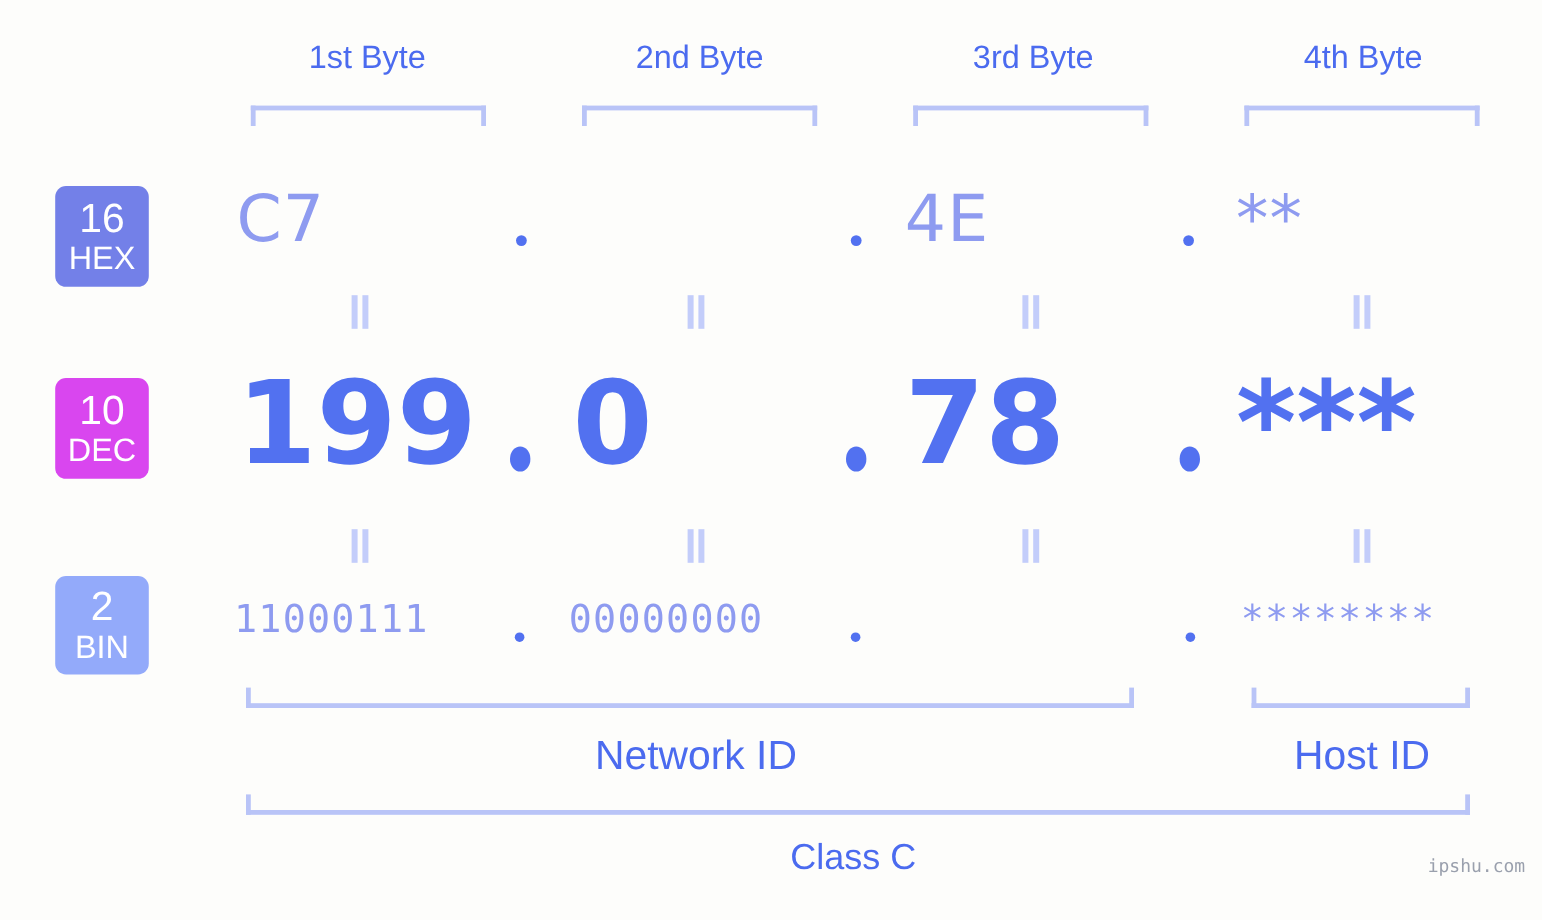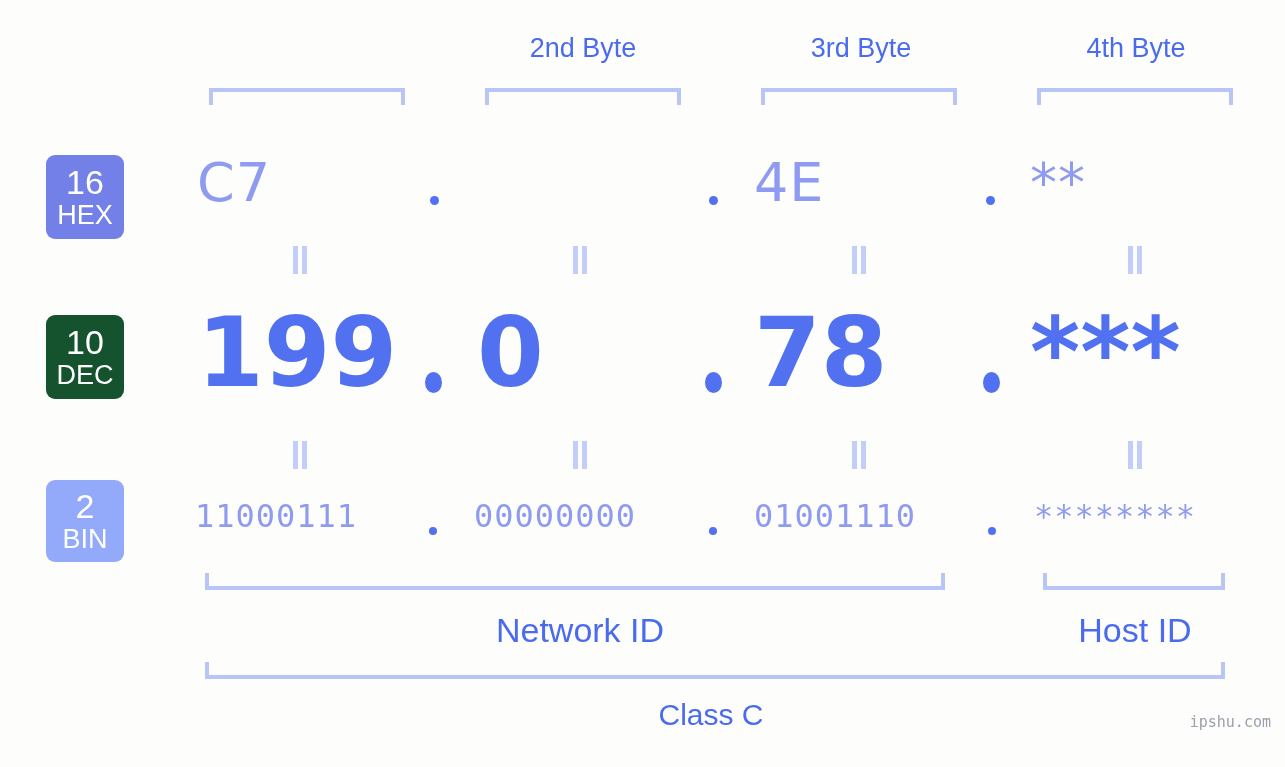--- a/index.html
+++ b/index.html
@@ -72,21 +72,21 @@
     font-weight: 400;
     letter-spacing: 0px;
   }
   .badge .nm {
     font-size: 27px;
     font-weight: 400;
     margin-top: 3px;
     letter-spacing: 0px;
   }
   #badge-hex { top: 155px; height: 84px; background: #7380e8; }
-  #badge-dec { top: 315px; height: 84px; background: #14532d; align-items: center; }
+  #badge-dec { top: 315px; height: 84px; background: #d946ef; align-items: center; }
   #badge-bin { top: 480px; height: 82px; background: #93aafa; }
 
   
   .row-val {
     position: absolute;
     white-space: nowrap;
     line-height: 1;
   }
 
   
@@ -169,20 +169,21 @@
     color: #9aa0ad;
     font-family: "DejaVu Sans Mono", monospace;
     letter-spacing: 0px;
   }
 </style>
 </head>
 <body>
 
 <div id="page">
 
+  <div class="byte-label" style="left:196px; width:220px;">1st Byte</div>
   <div class="byte-label" style="left:473px; width:220px;">2nd Byte</div>
   <div class="byte-label" style="left:751px; width:220px;">3rd Byte</div>
   <div class="byte-label" style="left:1026px; width:220px;">4th Byte</div>
 
   <div class="bracket-top" style="left:209px; width:196px;"></div>
   <div class="bracket-top" style="left:485px; width:196px;"></div>
   <div class="bracket-top" style="left:761px; width:196px;"></div>
   <div class="bracket-top" style="left:1037px; width:196px;"></div>
 
   <div class="badge" id="badge-hex">
@@ -246,21 +247,20 @@
 
   <div class="badge" id="badge-bin">
     <span class="num">2</span>
     <span class="nm">BIN</span>
   </div>
 
   <div class="row-val bin-val" style="left:195px; width:200px;">11000111</div>
   <div class="dot bin-dot" style="left:429px; top:527px;"></div>
   <div class="row-val bin-val" style="left:474px; width:200px;">00000000</div>
   <div class="dot bin-dot" style="left:709px; top:527px;"></div>
-  <div class="row-val bin-val" style="left:754px; width:200px;">01001110</div>
   <div class="dot bin-dot" style="left:988px; top:527px;"></div>
   <div class="row-val bin-val" style="left:1034px; width:200px;">********</div>
 
   <div class="bracket-bottom" style="left:205px; top:573px; width:740px;"></div>
   <div class="bracket-bottom" style="left:1043px; top:573px; width:182px;"></div>
 
   <div class="section-label" style="left:480px; top:611px; width:200px;">Network ID</div>
   <div class="section-label" style="left:1035px; top:611px; width:200px;">Host ID</div>
 
   <div class="bracket-bottom" style="left:205px; top:662px; width:1020px;"></div>

